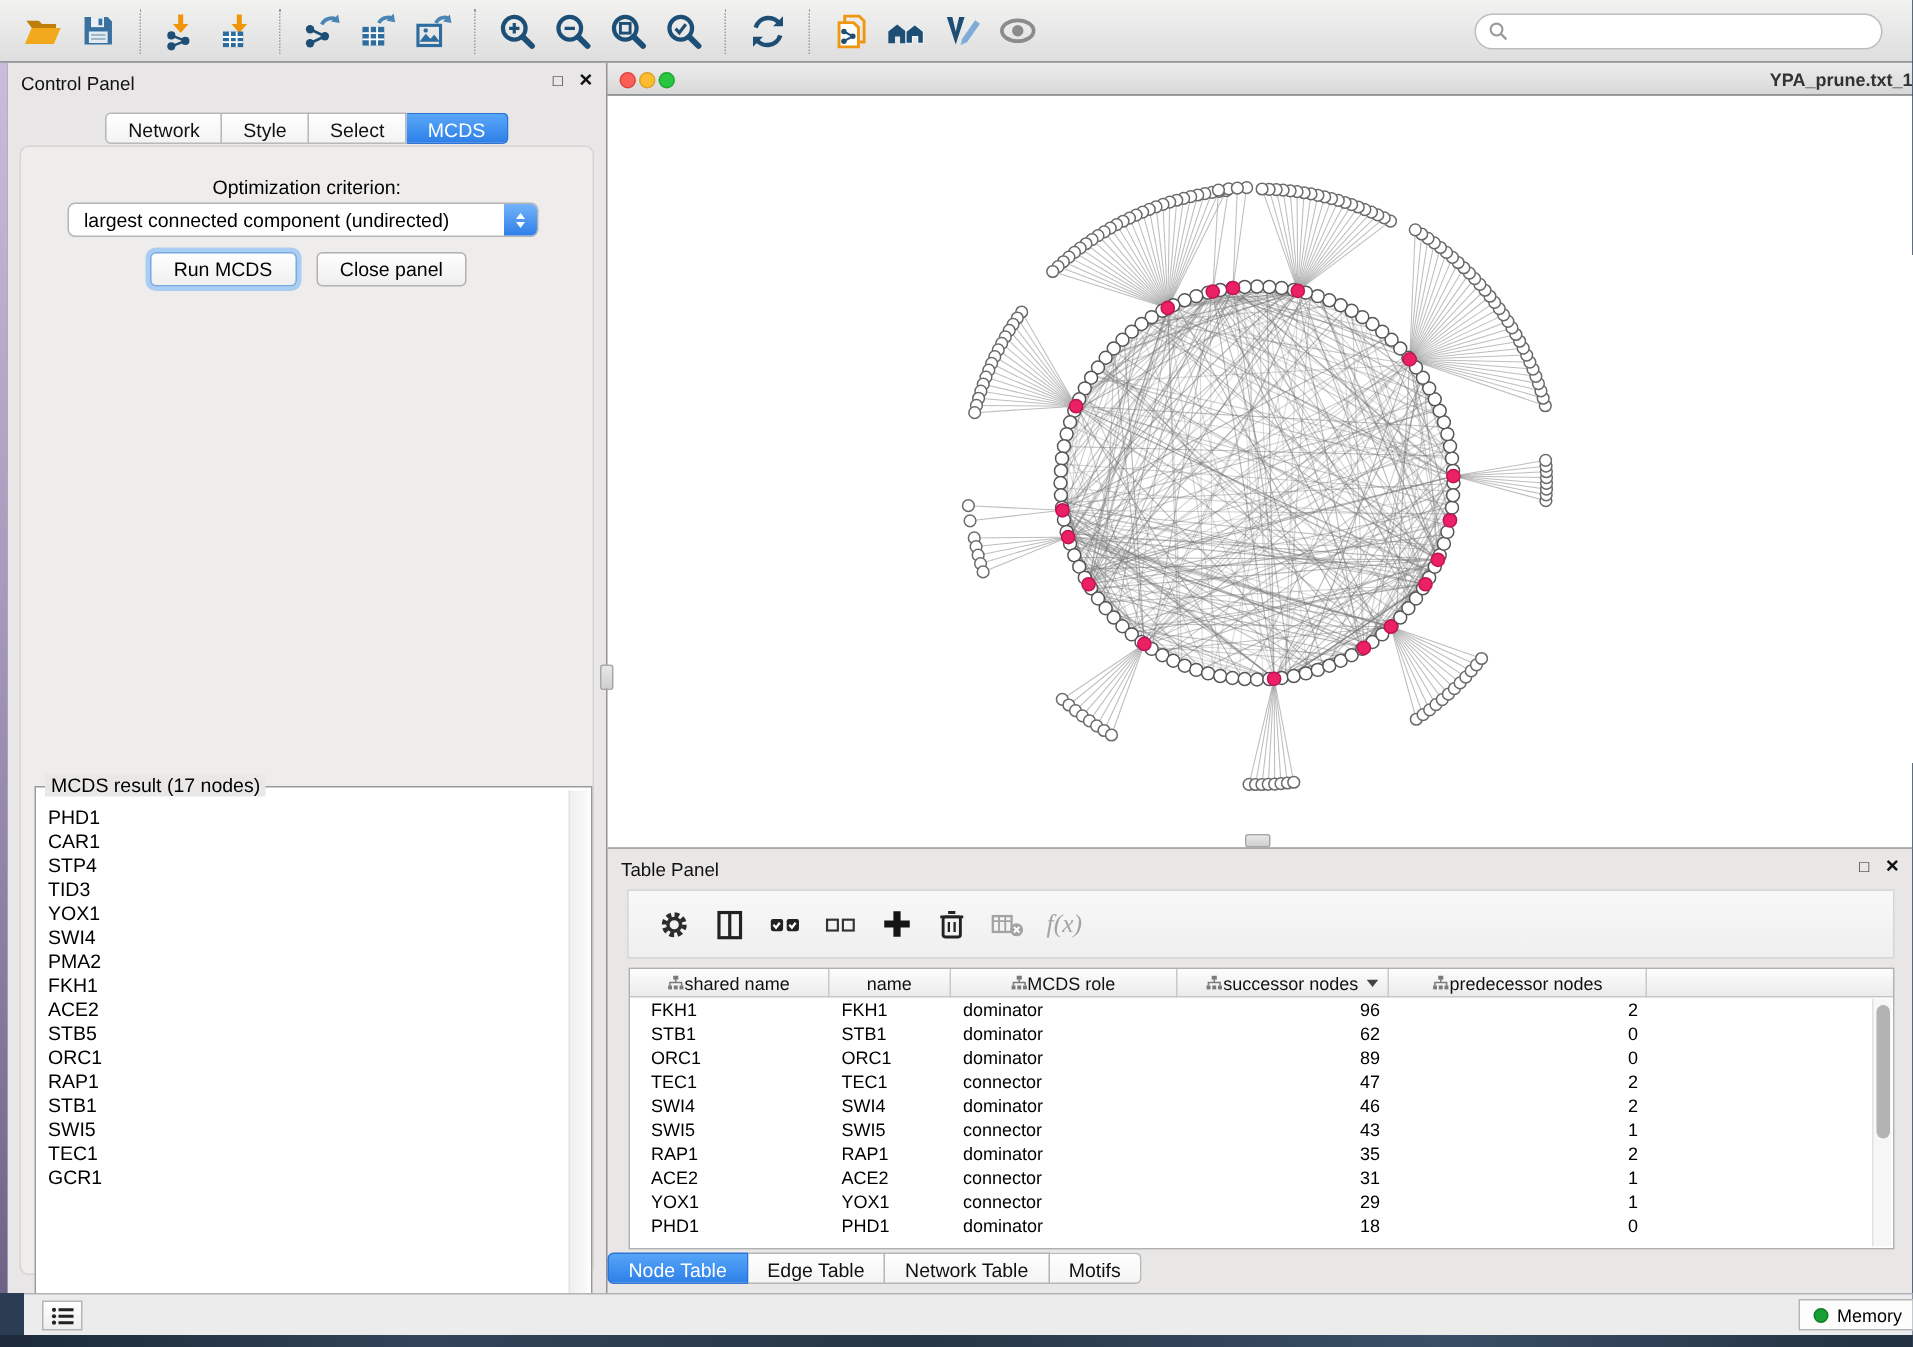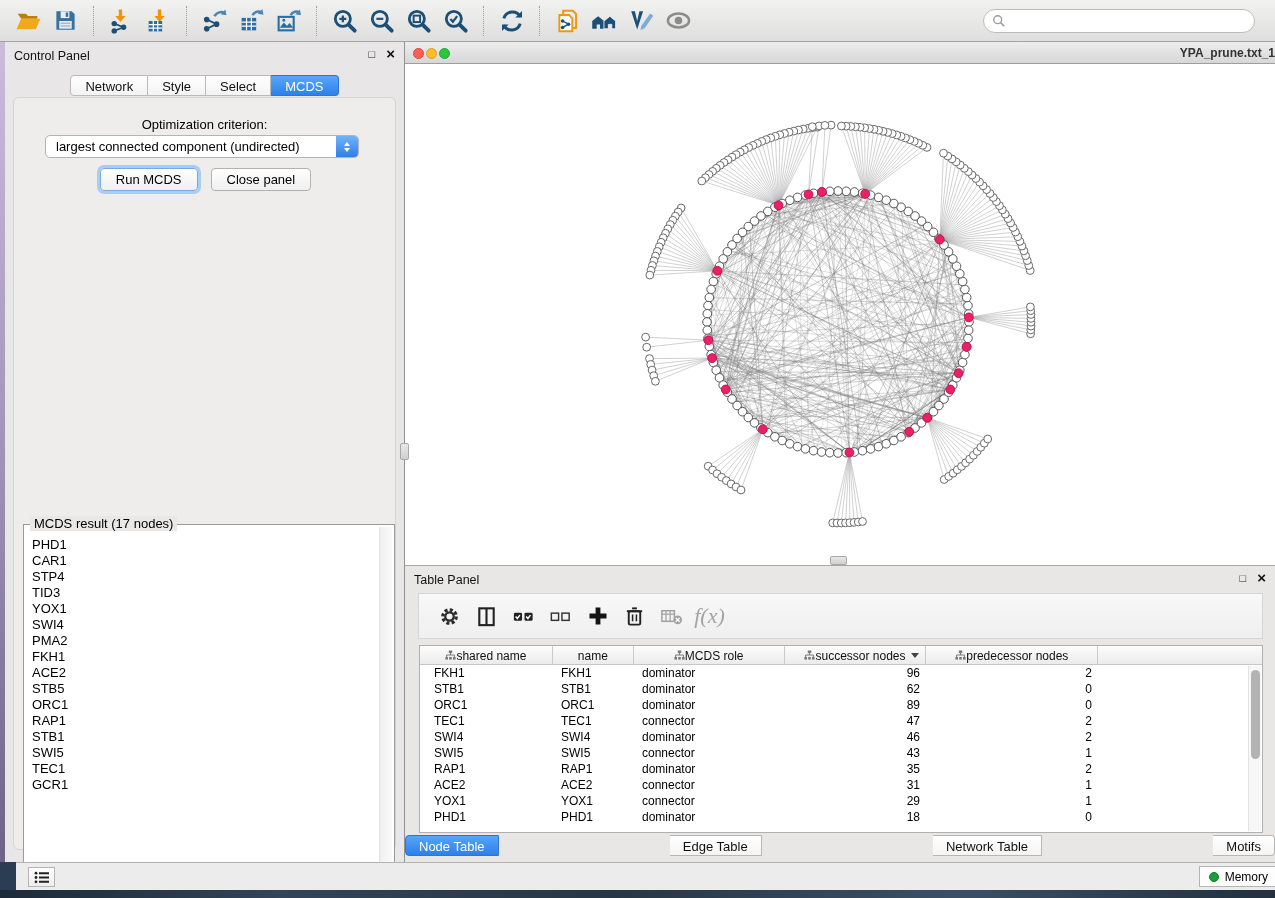--- a/index.html
+++ b/index.html
@@ -78,36 +78,36 @@
   #tl-zoom  { left:34px; background:#28c73f; border:1px solid #1da832; }
   #nw-canvas { position:absolute; left:0; top:22px; width:870px; height:501px; background:#fff; }
 
   
   #table-panel { position:absolute; left:405px; top:565px; width:870px; height:297px;
     background:#e9e7e6; border-top:1px solid #a8a8a8; }
   #tp-toolbar { position:absolute; left:13px; top:27px; width:845px; height:46px;
     background:linear-gradient(#f8f8f8,#efefef); border:1px solid #d6d6d6;
     display:flex; align-items:center; padding-left:17px; gap:10px; }
   .tpi { width:27px; height:27px; display:flex; align-items:center; justify-content:center; }
-  .fx-label { font-family:"Liberation Serif", serif; font-style:italic; font-size:22px; color:#a3a3a3; padding-left:2px; }
+  .fx-label { font-family:"Liberation Serif", serif; font-style:italic; font-size:17px; color:#a3a3a3; padding-left:2px; }
   #node-table { position:absolute; left:14px; top:79px; width:844px; height:188px;
     background:#fff; border:1px solid #b0b0b0; overflow:hidden; }
   #nt-header { display:flex; height:19px; background:linear-gradient(#fdfdfd,#ebebeb); border-bottom:1px solid #c6c6c6; }
   .hcell { position:relative; display:flex; align-items:center; justify-content:center;
     font-size:12px; color:#111; border-right:1px solid #cacaca; height:19px; }
   .hcell .sort-ic { position:absolute; right:6px; top:7px; }
   #nt-body { position:relative; }
   .trow { display:flex; height:16px; }
   .tcell { font-size:12px; line-height:16px; color:#000; white-space:nowrap; overflow:hidden; }
   .tcell.txt1 { padding-left:14px; } .tcell.txt { padding-left:8px; }
   .tcell.num { text-align:right; padding-right:7px; }
   #nt-scroll { position:absolute; right:1px; top:20px; bottom:1px; width:13px;
     background:#f7f7f7; border-left:1px solid #e2e2e2; }
   #nt-thumb { position:absolute; left:2px; top:4px; width:9px; height:89px; background:#b3b3b3; border-radius:5px; }
-  #bottom-tabs { position:absolute; left:0; top:269px; width:100%; display:flex; justify-content:space-between; }
+  #bottom-tabs { position:absolute; left:0; top:269px; width:100%; display:flex; justify-content:flex-start; }
   .btab { height:21px; line-height:21px; padding:0 13px; font-size:13px; color:#111;
     background:linear-gradient(#ffffff,#f4f4f4); border:1px solid #b7b7b7; border-left:none; }
   .btab.first { border-left:1px solid #b7b7b7; border-radius:4px 0 0 4px; }
   .btab.last  { border-radius:0 4px 4px 0; }
   .btab.sel { background:linear-gradient(#55a5f8,#2e80e9); color:#fff; border-color:#2d74d4; }
 
   
   #status-bar { position:absolute; left:16px; top:862px; width:1275px; height:28px;
     background:#ececec; border-top:1px solid #b2b2b2; }
   #list-btn { position:absolute; left:12px; top:4px; width:27px; height:20px;

